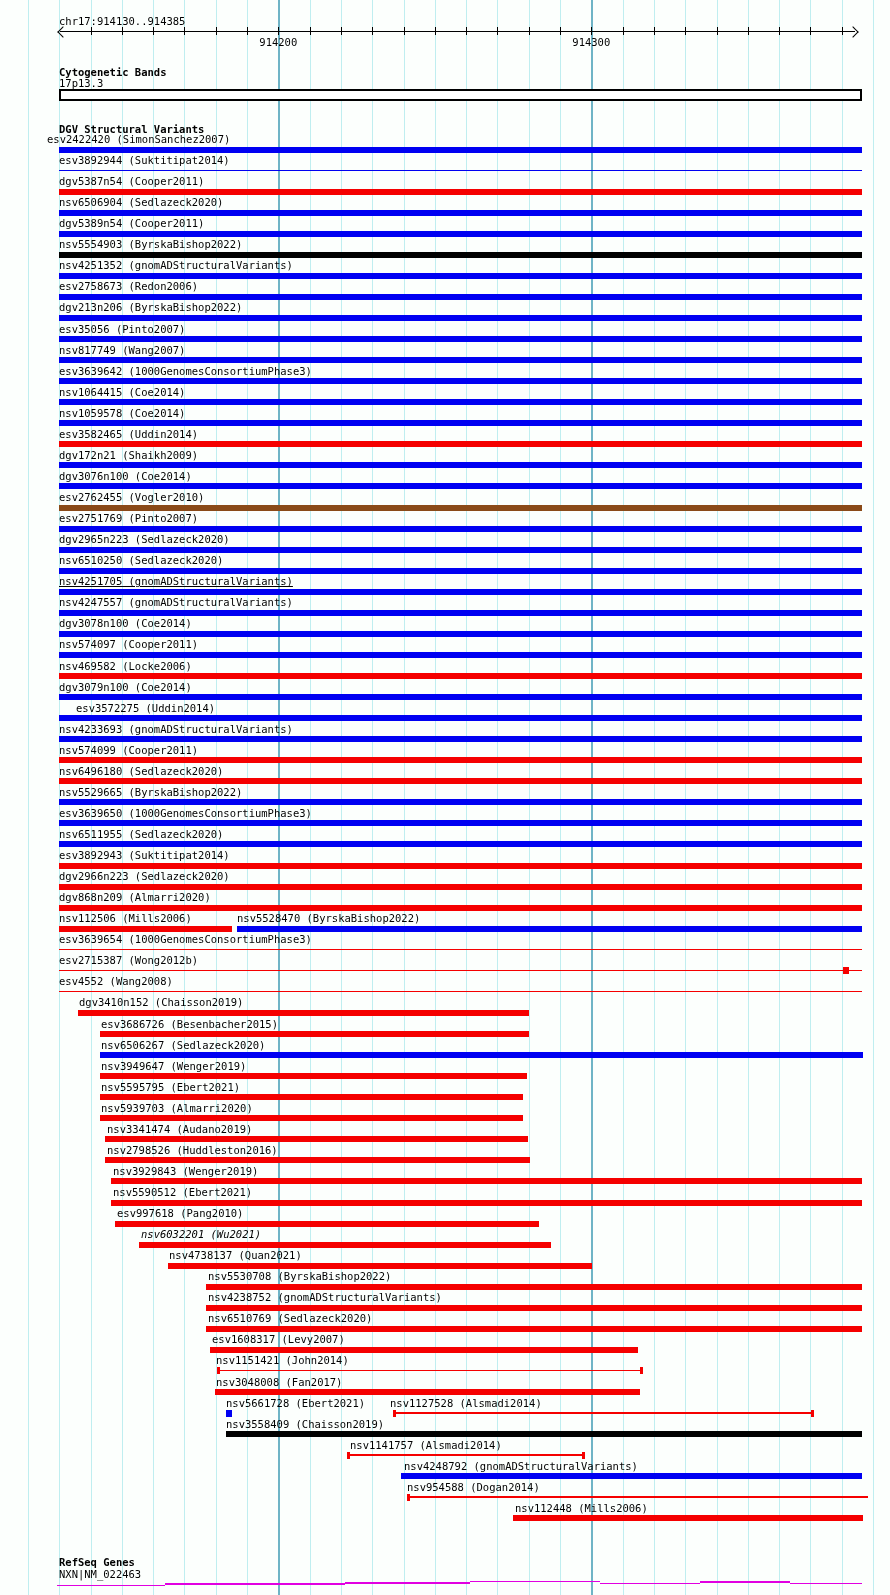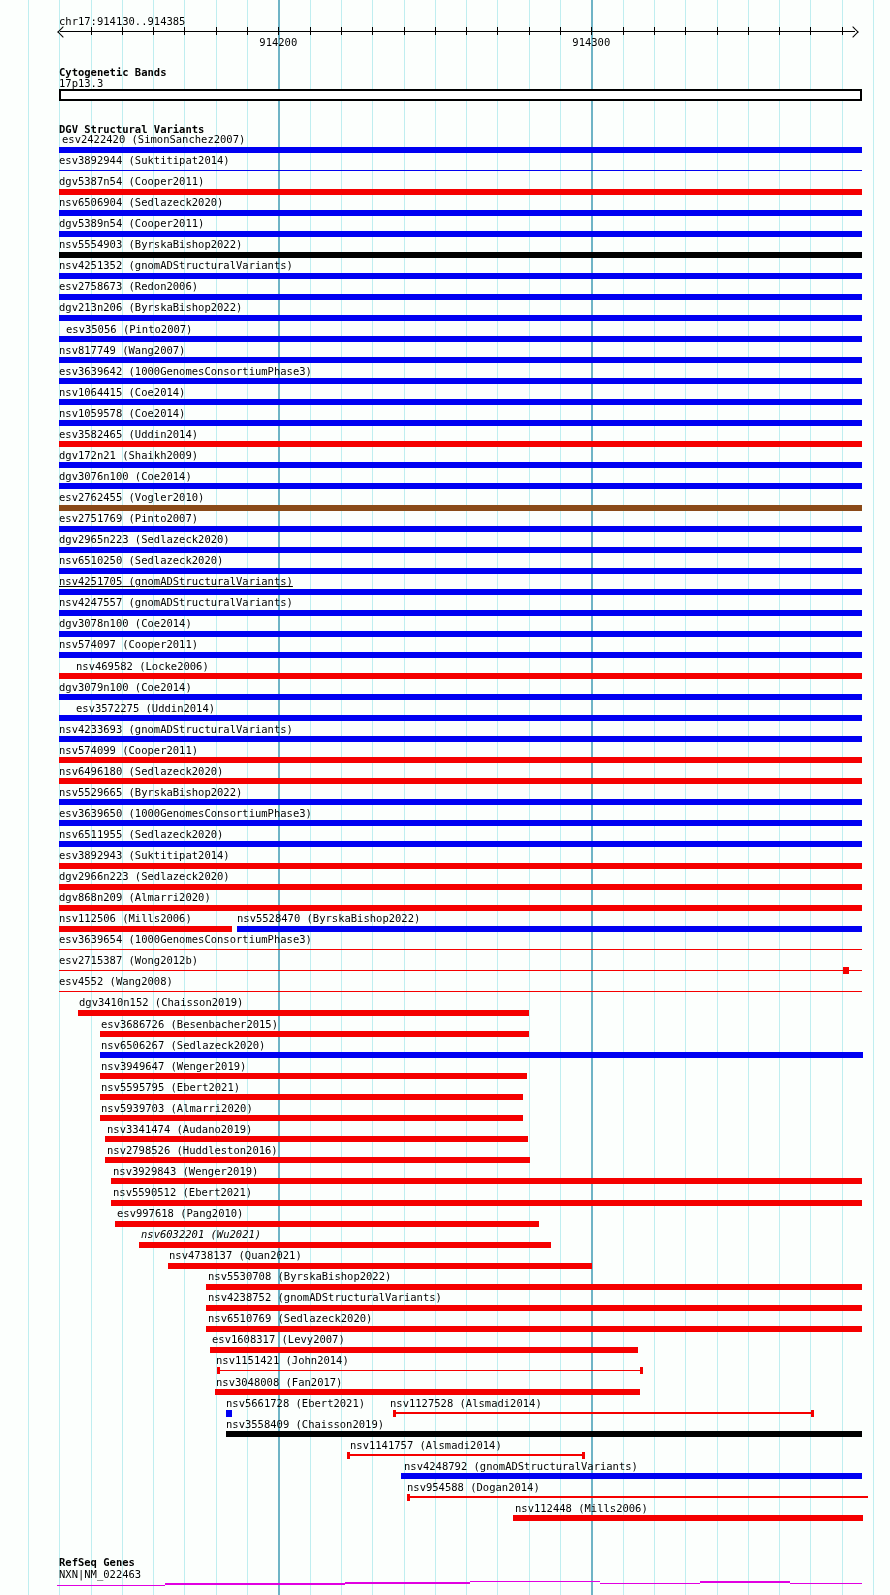--- a/index.html
+++ b/index.html
@@ -90,39 +90,39 @@
       <div class="tick-label" style="left: 569.3px; top: 37px;">914300</div>
     </div>
 
   <div class="hdr" style="left:59px;top:67px;">Cytogenetic Bands</div>
   <div class="lbl" style="left:59px;top:78px;">17p13.3</div>
   <div class="band" style="left:59px;top:89px;width:803px;height:11.5px;"></div>
 
   <div class="hdr" style="left:59px;top:124px;">DGV Structural Variants</div>
 
   <div id="variantlayer">
-      <div class="lbl" style="left: 62px; top: 134px;">esv2422420 (SimonSanchez2007)</div>
+      <div class="lbl" style="left: 47px; top: 134px;">esv2422420 (SimonSanchez2007)</div>
       <div class="bar" style="left: 59px; top: 146.5px; width: 803px; height: 6px; background: rgb(0, 0, 242);"></div>
       <div class="lbl" style="left: 59px; top: 155.06px;">esv3892944 (Suktitipat2014)</div>
       <div class="bar" style="left: 59px; top: 169.56px; width: 803px; height: 1.5px; background: rgb(0, 0, 242);"></div>
       <div class="lbl" style="left: 59px; top: 176.12px;">dgv5387n54 (Cooper2011)</div>
       <div class="bar" style="left: 59px; top: 188.62px; width: 803px; height: 6px; background: rgb(245, 0, 0);"></div>
       <div class="lbl" style="left: 59px; top: 197.18px;">nsv6506904 (Sedlazeck2020)</div>
       <div class="bar" style="left: 59px; top: 209.68px; width: 803px; height: 6px; background: rgb(0, 0, 242);"></div>
       <div class="lbl" style="left: 59px; top: 218.24px;">dgv5389n54 (Cooper2011)</div>
       <div class="bar" style="left: 59px; top: 230.74px; width: 803px; height: 6px; background: rgb(0, 0, 242);"></div>
       <div class="lbl" style="left: 59px; top: 239.3px;">nsv5554903 (ByrskaBishop2022)</div>
       <div class="bar" style="left: 59px; top: 251.8px; width: 803px; height: 6px; background: rgb(0, 0, 0);"></div>
       <div class="lbl" style="left: 59px; top: 260.36px;">nsv4251352 (gnomADStructuralVariants)</div>
       <div class="bar" style="left: 59px; top: 272.86px; width: 803px; height: 6px; background: rgb(0, 0, 242);"></div>
       <div class="lbl" style="left: 59px; top: 281.42px;">esv2758673 (Redon2006)</div>
       <div class="bar" style="left: 59px; top: 293.92px; width: 803px; height: 6px; background: rgb(0, 0, 242);"></div>
       <div class="lbl" style="left: 59px; top: 302.48px;">dgv213n206 (ByrskaBishop2022)</div>
       <div class="bar" style="left: 59px; top: 314.98px; width: 803px; height: 6px; background: rgb(0, 0, 242);"></div>
-      <div class="lbl" style="left: 59px; top: 323.54px; margin-left: 7px;">esv35056 (Pinto2007)</div>
+      <div class="lbl" style="left: 59px; top: 323.54px;">esv35056 (Pinto2007)</div>
       <div class="bar" style="left: 59px; top: 336.04px; width: 803px; height: 6px; background: rgb(0, 0, 242);"></div>
       <div class="lbl" style="left: 59px; top: 344.6px;">nsv817749 (Wang2007)</div>
       <div class="bar" style="left: 59px; top: 357.1px; width: 803px; height: 6px; background: rgb(0, 0, 242);"></div>
       <div class="lbl" style="left: 59px; top: 365.66px;">esv3639642 (1000GenomesConsortiumPhase3)</div>
       <div class="bar" style="left: 59px; top: 378.16px; width: 803px; height: 6px; background: rgb(0, 0, 242);"></div>
       <div class="lbl" style="left: 59px; top: 386.72px;">nsv1064415 (Coe2014)</div>
       <div class="bar" style="left: 59px; top: 399.22px; width: 803px; height: 6px; background: rgb(0, 0, 242);"></div>
       <div class="lbl" style="left: 59px; top: 407.78px;">nsv1059578 (Coe2014)</div>
       <div class="bar" style="left: 59px; top: 420.28px; width: 803px; height: 6px; background: rgb(0, 0, 242);"></div>
       <div class="lbl" style="left: 59px; top: 428.84px;">esv3582465 (Uddin2014)</div>
@@ -140,21 +140,21 @@
       <div class="lbl" style="left: 59px; top: 555.2px;">nsv6510250 (Sedlazeck2020)</div>
       <div class="bar" style="left: 59px; top: 567.7px; width: 803px; height: 6px; background: rgb(0, 0, 242);"></div>
       <div class="lbl" style="left: 59px; top: 576.26px; text-decoration: underline;">nsv4251705 (gnomADStructuralVariants)</div>
       <div class="bar" style="left: 59px; top: 588.76px; width: 803px; height: 6px; background: rgb(0, 0, 242);"></div>
       <div class="lbl" style="left: 59px; top: 597.32px;">nsv4247557 (gnomADStructuralVariants)</div>
       <div class="bar" style="left: 59px; top: 609.82px; width: 803px; height: 6px; background: rgb(0, 0, 242);"></div>
       <div class="lbl" style="left: 59px; top: 618.38px;">dgv3078n100 (Coe2014)</div>
       <div class="bar" style="left: 59px; top: 630.88px; width: 803px; height: 6px; background: rgb(0, 0, 242);"></div>
       <div class="lbl" style="left: 59px; top: 639.44px;">nsv574097 (Cooper2011)</div>
       <div class="bar" style="left: 59px; top: 651.94px; width: 803px; height: 6px; background: rgb(0, 0, 242);"></div>
-      <div class="lbl" style="left: 76px; top: 660.5px;">nsv469582 (Locke2006)</div>
+      <div class="lbl" style="left: 59px; top: 660.5px;">nsv469582 (Locke2006)</div>
       <div class="bar" style="left: 59px; top: 673px; width: 803px; height: 6px; background: rgb(245, 0, 0);"></div>
       <div class="lbl" style="left: 59px; top: 681.56px;">dgv3079n100 (Coe2014)</div>
       <div class="bar" style="left: 59px; top: 694.06px; width: 803px; height: 6px; background: rgb(0, 0, 242);"></div>
       <div class="lbl" style="left: 76px; top: 702.62px;">esv3572275 (Uddin2014)</div>
       <div class="bar" style="left: 59px; top: 715.12px; width: 803px; height: 6px; background: rgb(0, 0, 242);"></div>
       <div class="lbl" style="left: 59px; top: 723.68px;">nsv4233693 (gnomADStructuralVariants)</div>
       <div class="bar" style="left: 59px; top: 736.18px; width: 803px; height: 6px; background: rgb(0, 0, 242);"></div>
       <div class="lbl" style="left: 59px; top: 744.74px;">nsv574099 (Cooper2011)</div>
       <div class="bar" style="left: 59px; top: 757.24px; width: 803px; height: 6px; background: rgb(245, 0, 0);"></div>
       <div class="lbl" style="left: 59px; top: 765.8px;">nsv6496180 (Sedlazeck2020)</div>

